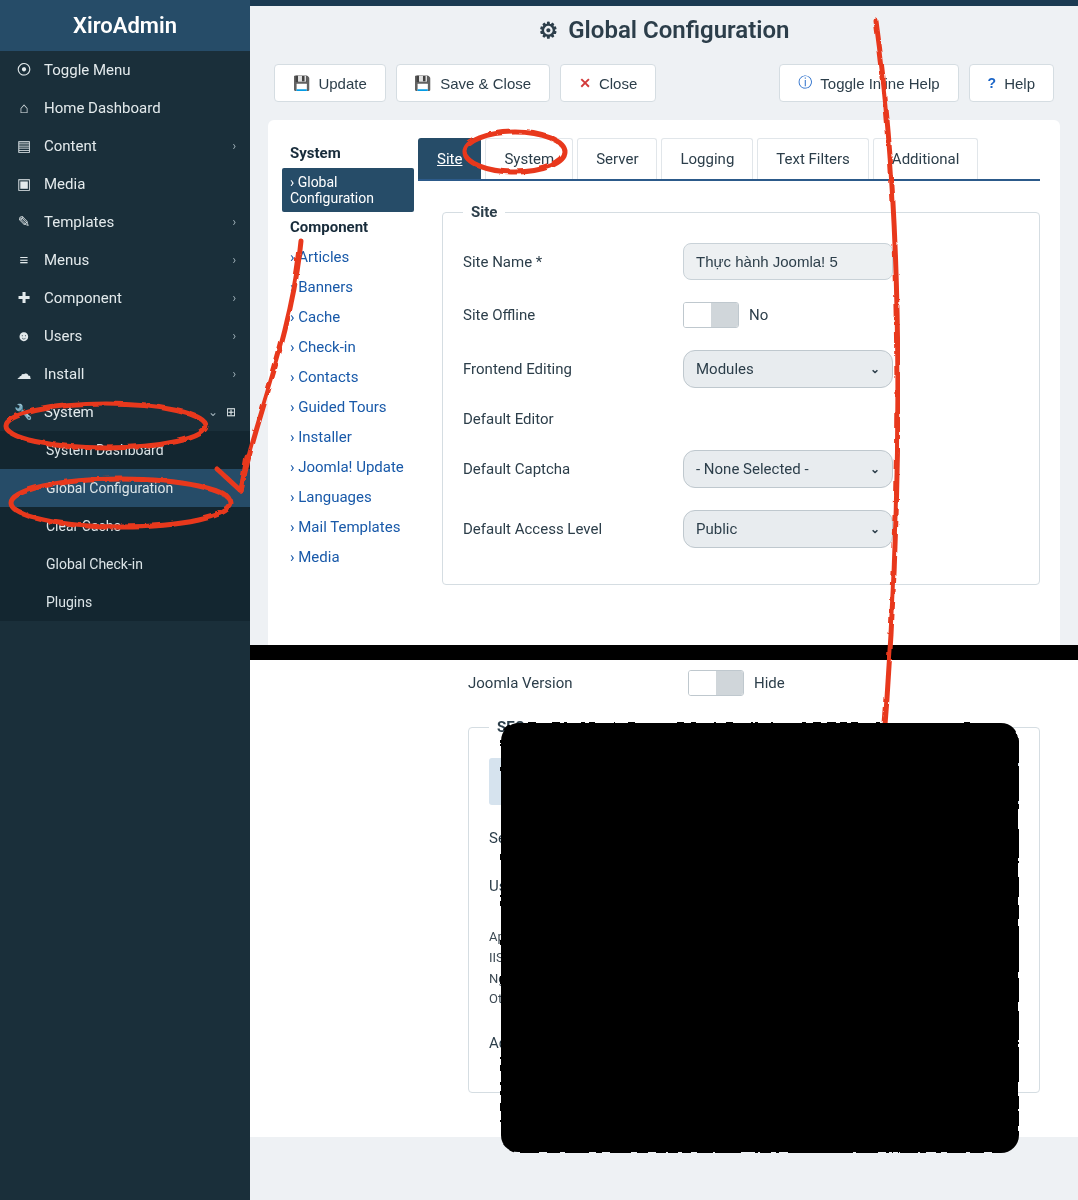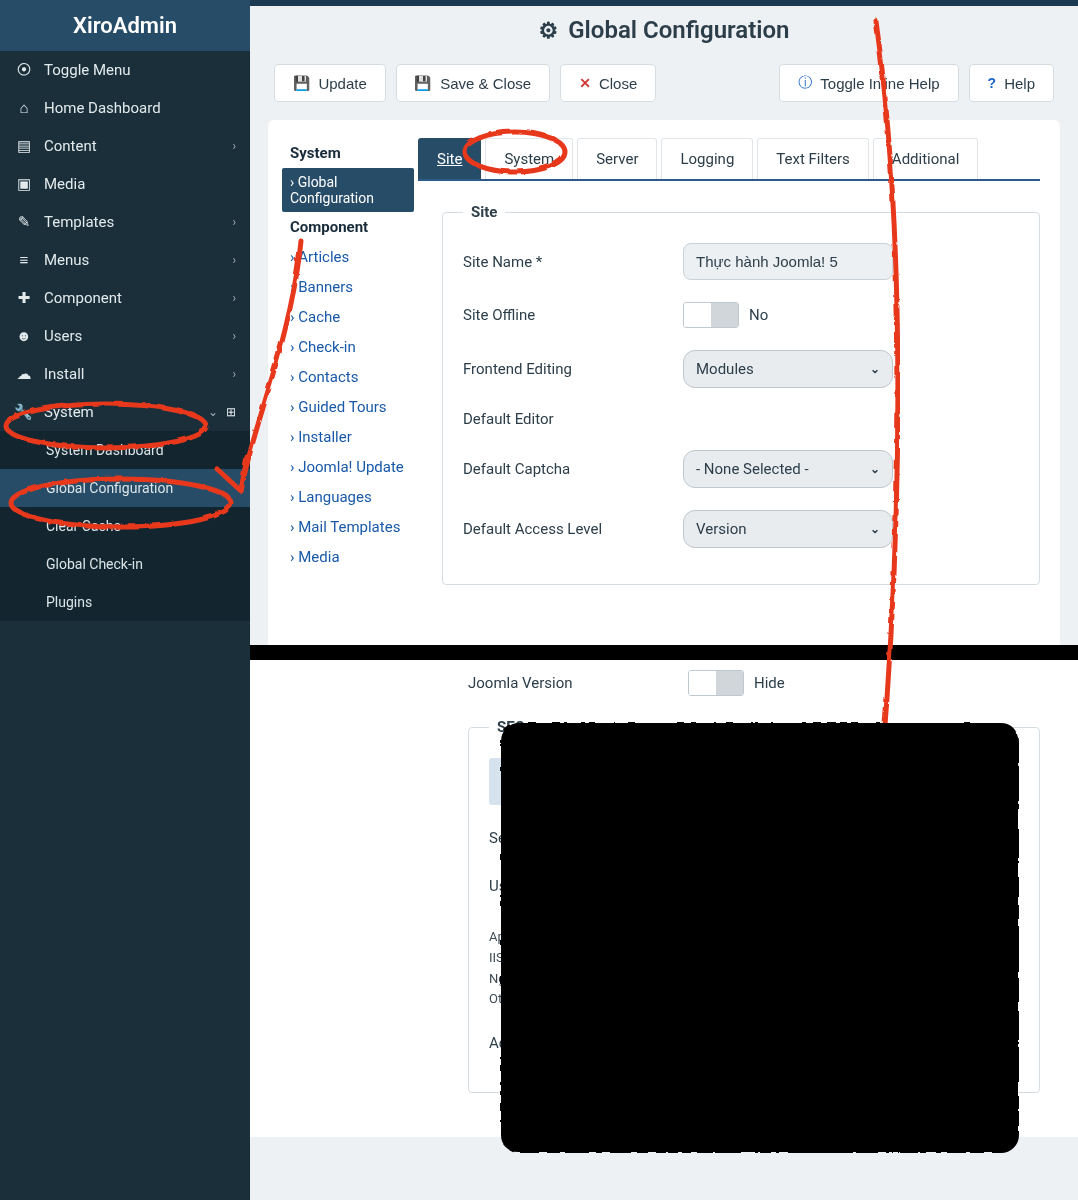--- a/index.html
+++ b/index.html
@@ -235,21 +235,21 @@
                   <div class="select">
                     <span>- None Selected -</span>
                     <span class="arr">⌄</span>
                   </div>
                 </div>
             </div>
             <div class="row">
               <div class="lbl">Default Access Level</div>
               <div class="ctrl">
                   <div class="select">
-                    <span>Version</span>
+                    <span>Public</span>
                     <span class="arr">⌄</span>
                   </div>
                 </div>
             </div>
           </fieldset>
         </div>
       </div>
     </div>
 
     <div class="black-strip"></div>

